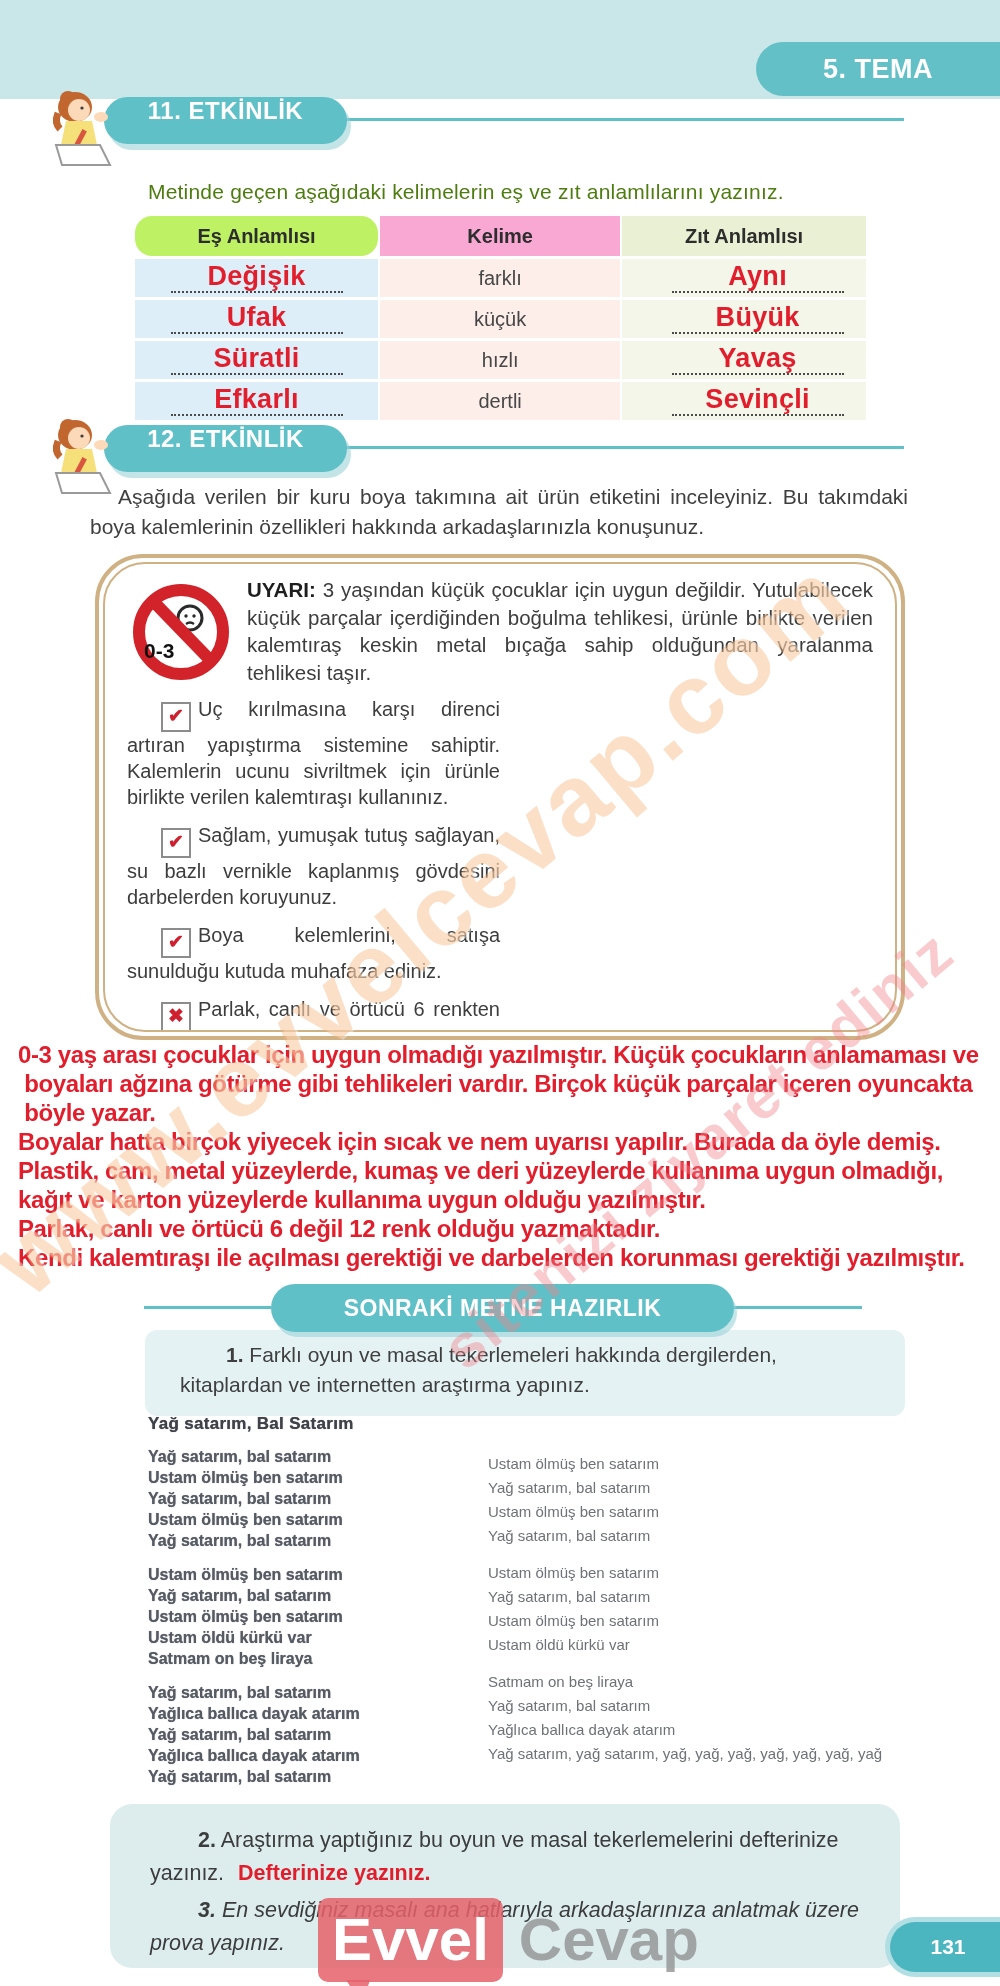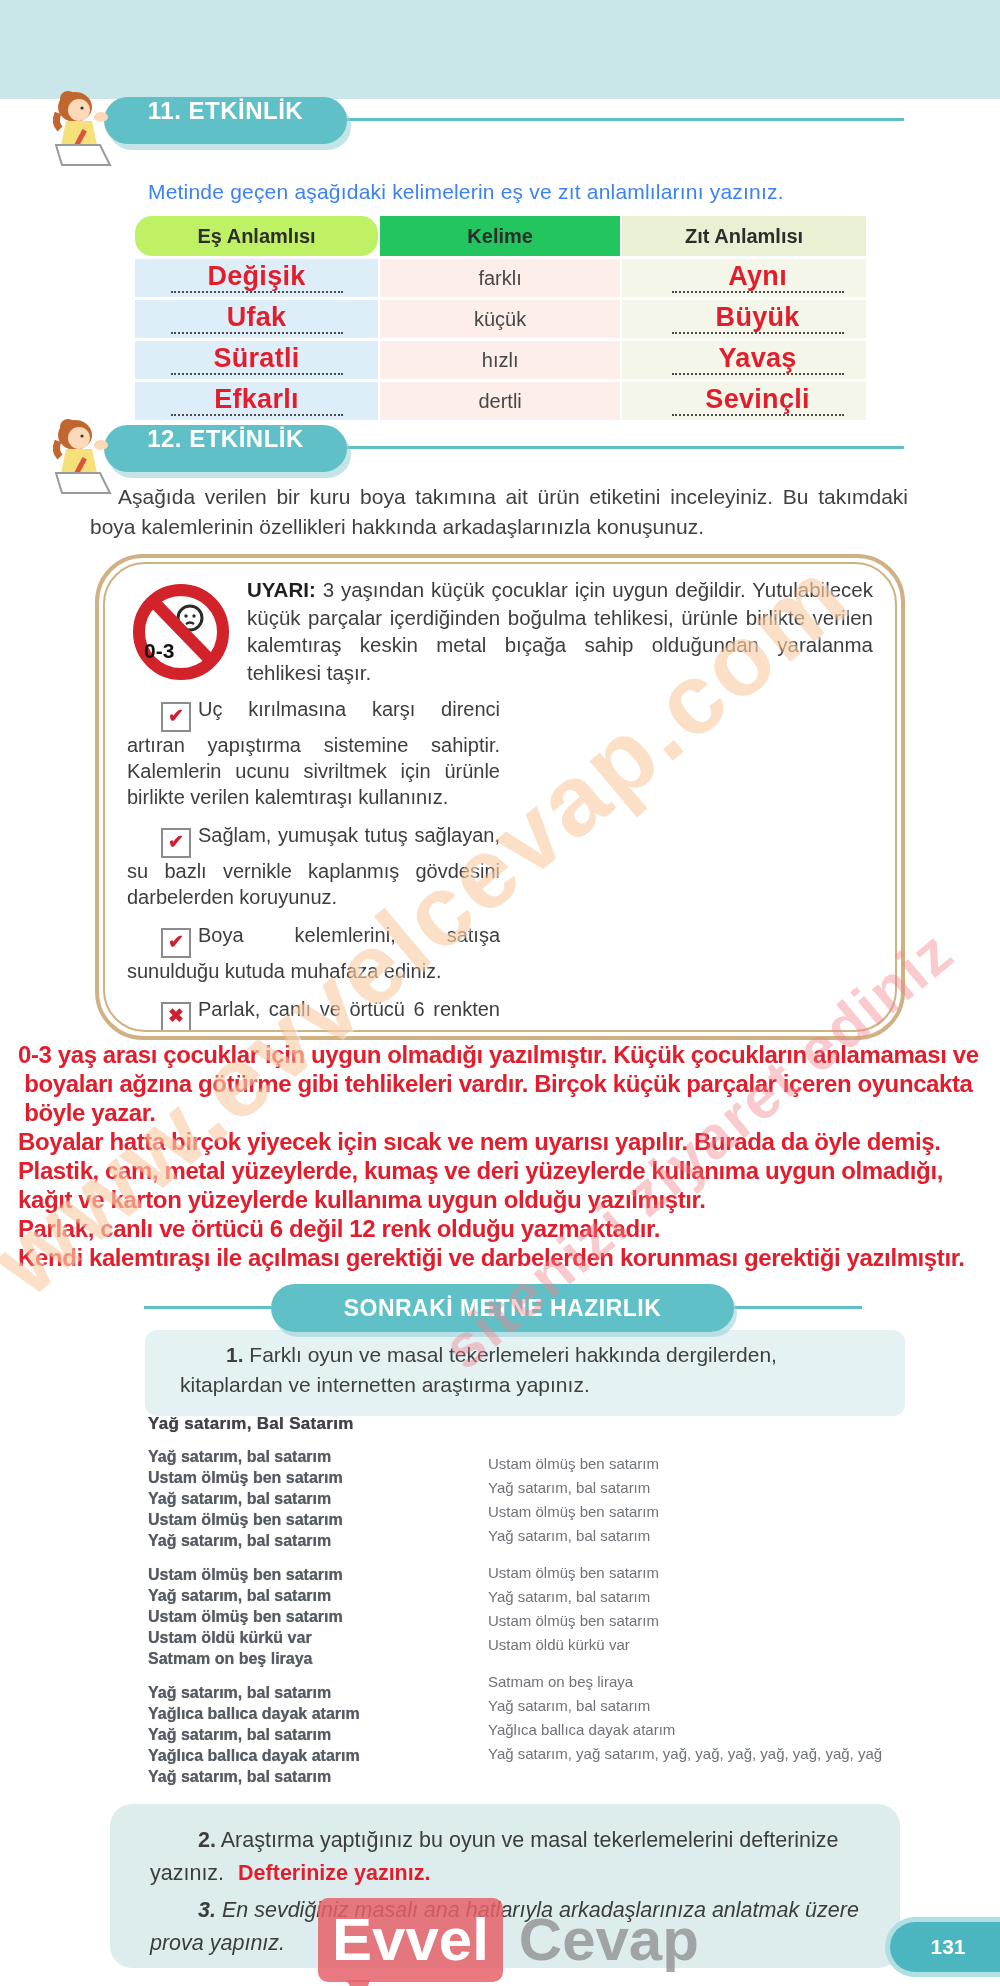--- a/index.html
+++ b/index.html
@@ -15,28 +15,28 @@
   
   .act-header{position:absolute;left:0;width:1000px;height:60px;}
   .act-pill{position:absolute;left:104px;top:0;width:243px;height:47px;background:#5fc0c7;
             border-radius:24px;display:flex;align-items:flex-start;justify-content:center;
             color:#fff;font-weight:bold;font-size:24px;letter-spacing:.5px;
             box-shadow:4px 6px 0 rgba(148,208,213,.55);z-index:3;}
   .act-line{position:absolute;left:346px;top:21px;width:558px;height:3px;background:#5fc0c7;z-index:2;}
   .girl-icon{position:absolute;left:44px;top:-14px;z-index:4;}
 
   .instr1{position:absolute;left:148px;top:180px;width:706px;margin:0;font-size:21px;
-          color:#3b82f6;letter-spacing:.2px;}
+          color:#4d7c0f;letter-spacing:.2px;}
 
   
   .syn-table{position:absolute;left:133px;top:213px;width:735px;border-collapse:separate;
              border-spacing:2px 3px;}
   .syn-table th{height:38px;font-size:20px;color:#2d2d2d;font-weight:bold;}
   .syn-table td{height:36px;text-align:center;vertical-align:middle;}
-  .th-blue{background:#bef264;border-radius:17px;}  .th-pink{background:#22c55e;}  .th-green{background:#eaf0d3;}
+  .th-blue{background:#bef264;border-radius:17px;}  .th-pink{background:#f9a8d4;}  .th-green{background:#eaf0d3;}
   .td-blue{background:#ddeef8;}  .td-pink{background:#fdeee9;}  .td-green{background:#f4f6ea;padding-left:28px;}
   .word{font-size:20px;color:#474747;}
   .ans-wrap{display:inline-block;min-width:172px;border-bottom:2px dotted #4a4a4a;padding-bottom:1px;}
   .ans{font-size:27px;line-height:27px;font-weight:bold;color:#e21d2c;letter-spacing:.3px;}
 
   .instr2{position:absolute;left:90px;top:482px;width:818px;margin:0;font-size:21px;line-height:30px;
           color:#3f3f3f;text-align:justify;text-indent:28px;}
 
   
   .warn-outer{position:absolute;left:95px;top:554px;width:802px;height:478px;
@@ -113,20 +113,23 @@
   .wm2{position:absolute;left:430px;top:1330px;transform:rotate(-40deg);transform-origin:0 0;
        font-size:60px;font-weight:bold;letter-spacing:2px;white-space:nowrap;
        color:rgba(240,130,138,.42);z-index:45;pointer-events:none;}
 </style>
 </head>
 <body>
 
 <div class="page">
 
   <div class="top-band"></div>
+  <div class="tema-badge">
+    <span>5. TEMA</span>
+  </div>
 
   <div class="act-header" style="top:97px;">
     <svg class="girl-icon" width="76" height="86" viewBox="0 0 76 86">
       <circle cx="24" cy="16" r="8" fill="#c2662f"></circle>
       <ellipse cx="31" cy="24" rx="17" ry="15" fill="#c2662f"></ellipse>
       <circle cx="35" cy="27" r="11" fill="#fcd9b8"></circle>
       <circle cx="38" cy="25" r="1.6" fill="#3a3a3a"></circle>
       <path d="M14 30 q-4 10 2 16" stroke="#c2662f" stroke-width="7" fill="none"></path>
       <ellipse cx="57" cy="34" rx="7" ry="5" fill="#fcd9b8"></ellipse>
       <path d="M22 38 L48 38 L53 62 L17 62 Z" fill="#f6e07a"></path>

